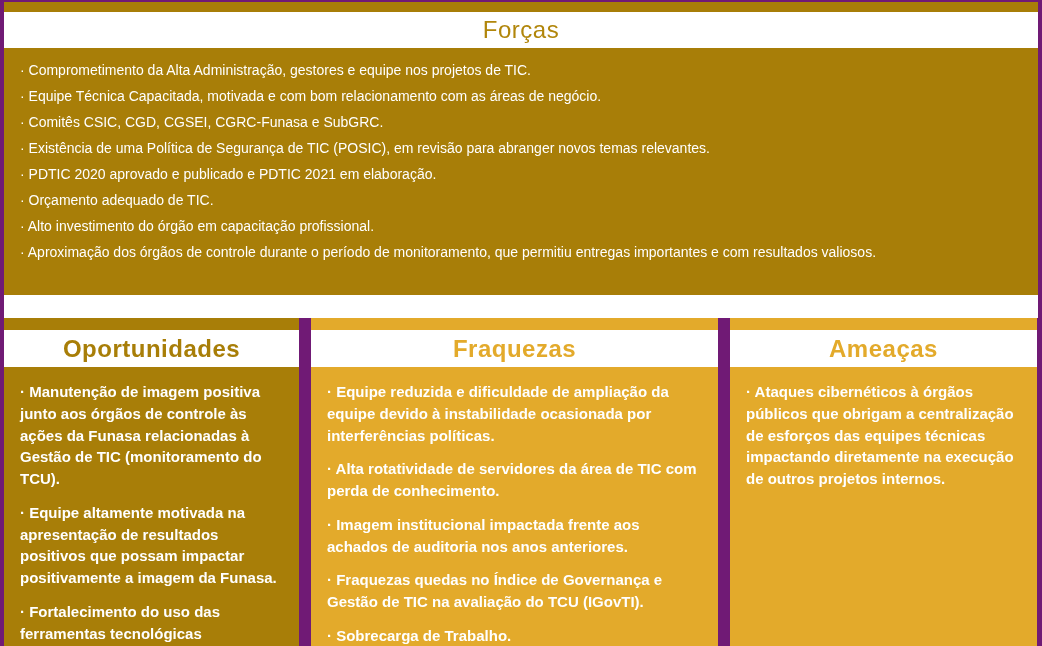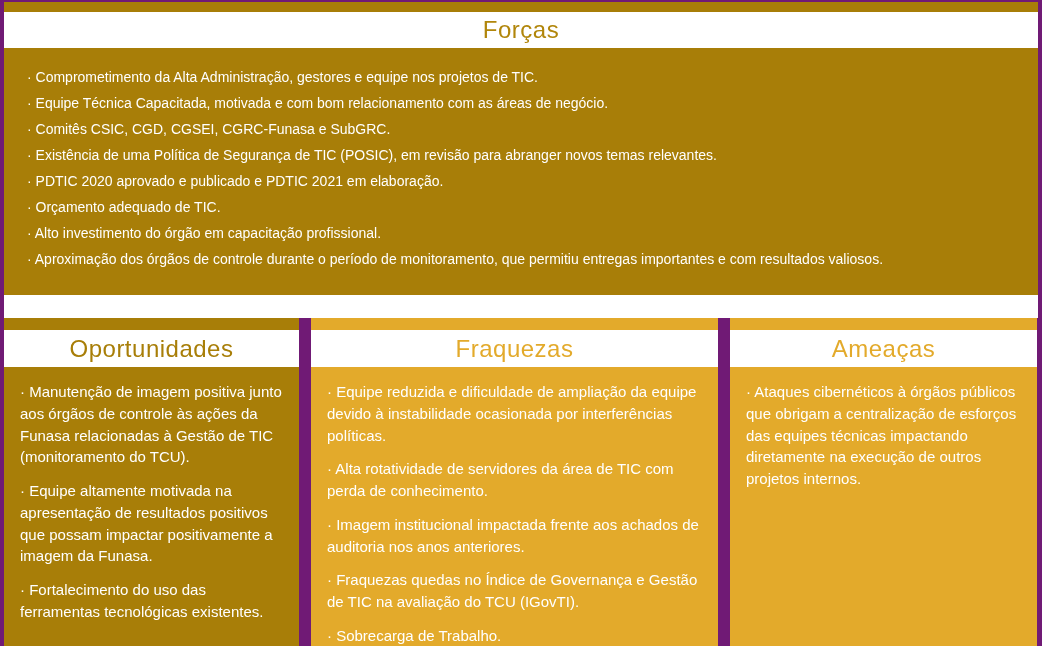--- a/index.html
+++ b/index.html
@@ -36,37 +36,38 @@
     color: var(--title-dark);
     background: #FFFFFF;
   }
   .strengths-content {
     height: 247px;
     background: var(--dark-gold);
     padding: 9px 10px 0 16px;
   }
   .strengths-content ul {
     list-style: none;
-    margin: 7px;
+    margin: 0;
     padding: 0;
   }
   .strengths-content li {
     color: var(--text-white);
     font-size: 14px;
     line-height: 26px;
     white-space: nowrap;
   }
 
   .gap-row { height: 23px; background: #FFFFFF; }
 
   
   .bottom-row {
     display: flex;
     gap: 12px;
     height: 328px;
+    font-weight: bold;
   }
   .col {
     display: flex;
     flex-direction: column;
   }
   .col-opportunities { width: 295px; }
   .col-weaknesses  { width: 407px; }
   .col-threats     { width: 307px; }
   .col .thin-bar { height: 12px; }
   .col-title {

